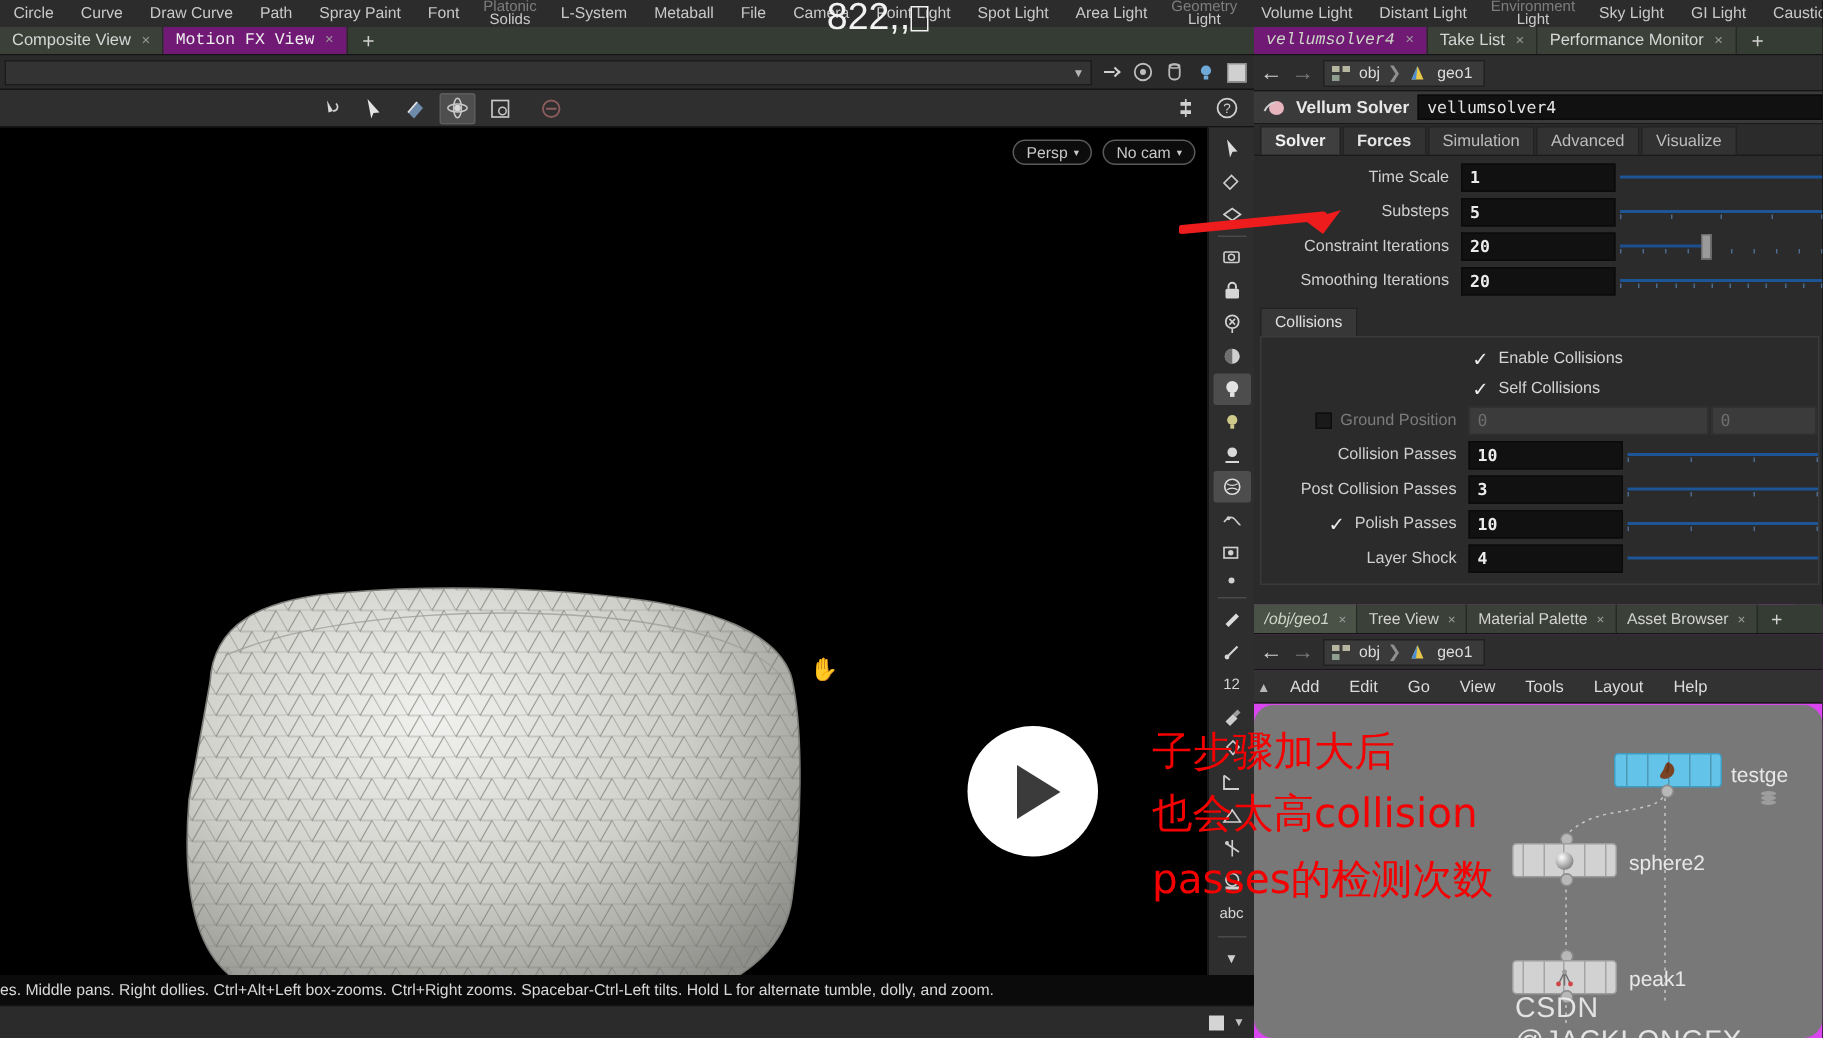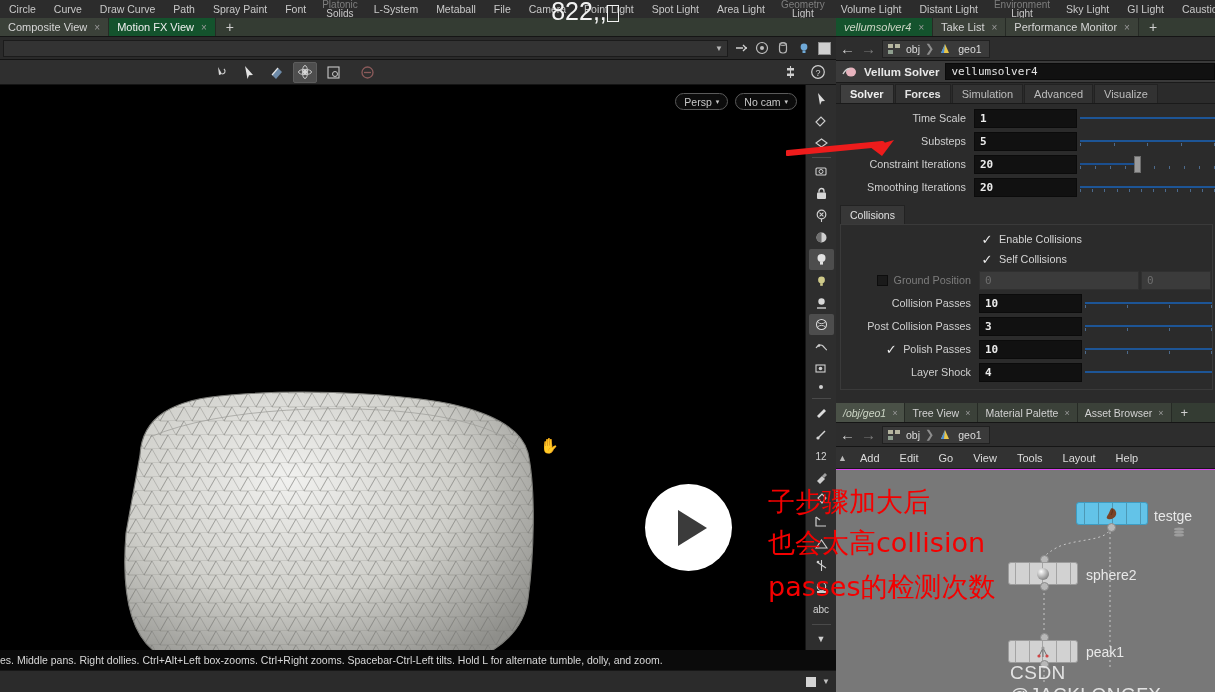--- a/index.html
+++ b/index.html
@@ -45,21 +45,21 @@
   .tabrow {
     height: 19px; background: #343c33;
     display: flex; align-items: stretch;
     border-bottom: 1px solid #151515;
   }
   .tabrow .tab {
     display: flex; align-items: center; gap: 7px;
     padding: 0 8px; font-size: 11px; color: #d6d6d6;
     background: #3b4139; border-right: 1px solid #262a25;
   }
-  .tabrow .tab.active { background: #14532d; color: #efefef; }
+  .tabrow .tab.active { background: #701a75; color: #efefef; font-family: Liberation Mono, monospace; }
   .tabrow .tab .x { font-size: 10px; color: #9a9a9a; }
   .tabrow .plus { display: flex; align-items: center; padding: 0 10px; font-size: 14px; color: #d0d0d0; background: #343c33; }
   .tabrow .spacer { flex: 1; background: #343c33; }
 
   .path-bar {
     height: 23px; background: #2a2a2a; border-bottom: 1px solid #131313;
     display: flex; align-items: center; padding: 0 3px; gap: 4px;
   }
   .path-field {
     flex: 1; height: 17px; background: #333333; border: 1px solid #1b1b1b;
@@ -221,21 +221,21 @@
 
   .net-menu {
     height: 22px; background: #323232; border-bottom: 1px solid #181818;
     display: flex; align-items: center; padding-left: 14px; gap: 0;
   }
   .net-menu .nm { padding: 0 10px; font-size: 11px; color: #dcdcdc; }
   .net-menu .scroll-tri { position: absolute; left: 2px; font-size: 9px; color: #b9b9b9; }
 
   .net-canvas {
     position: absolute; left: 0; top: 67px; width: 379px; height: 222px;
-    background: #787878; overflow: hidden;
+    background: #787878; overflow: hidden; border-radius: 13px;
   }
   .net-node {
     position: absolute; height: 23px; background: #d2d2d2;
     border: 1px solid #9c9c9c; border-radius: 3px;
     display: flex; align-items: center; justify-content: center;
   }
   .net-node.blue { background: #63c3e8; border-color: #3e9cc2; }
   .net-node .stripes {
     position: absolute; left: 0; top: 0; right: 0; bottom: 0;
     display: flex; justify-content: space-around; align-items: stretch;

